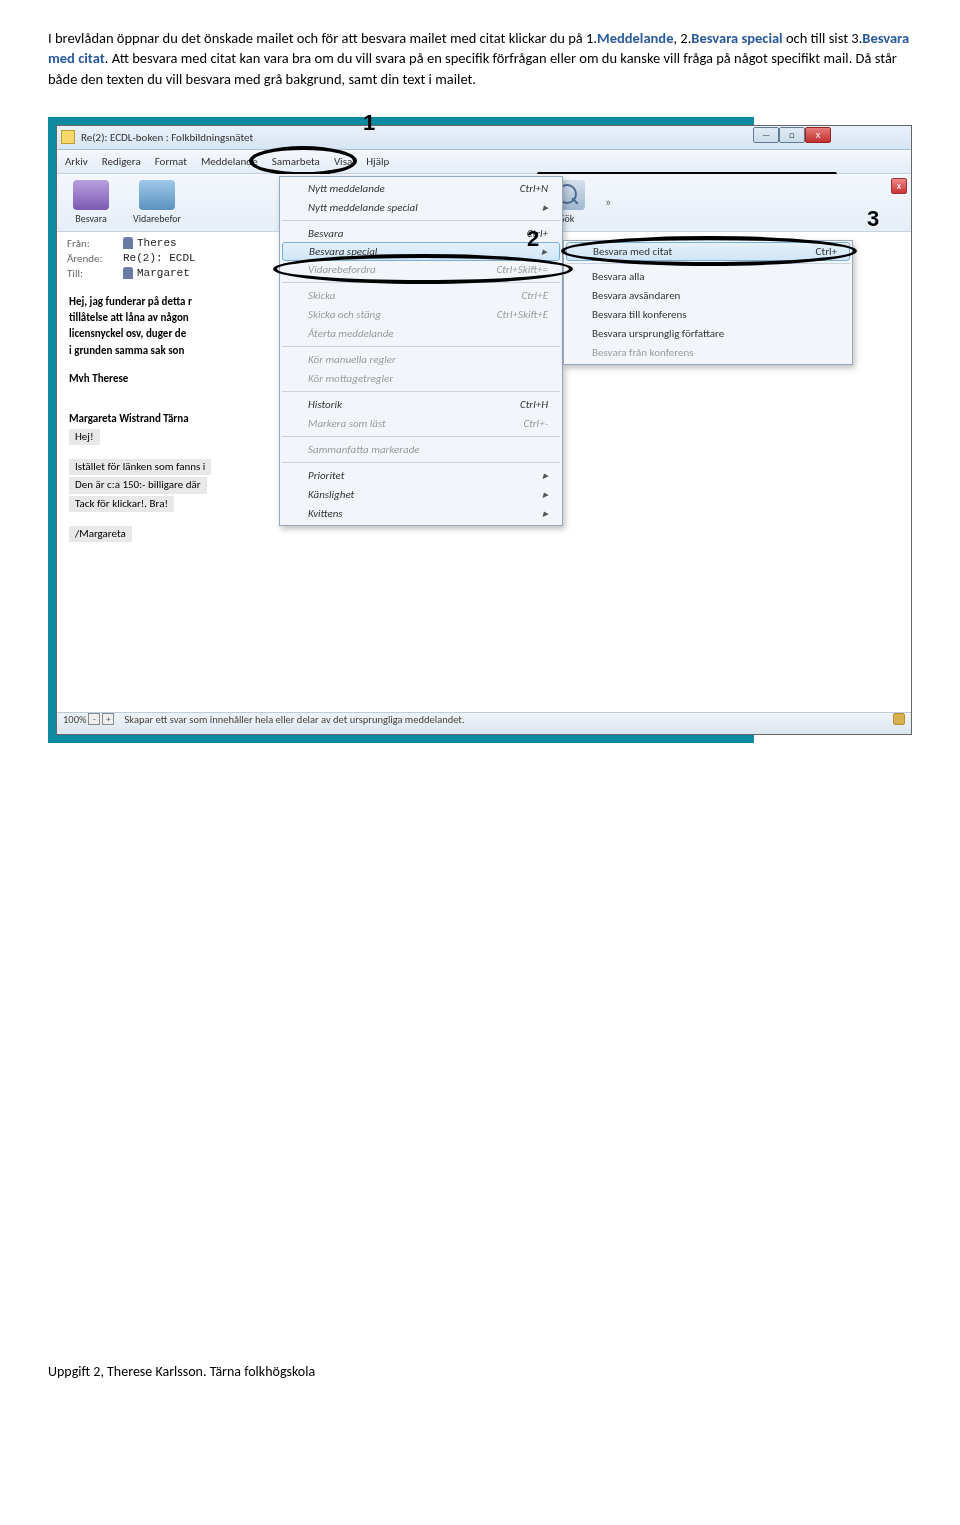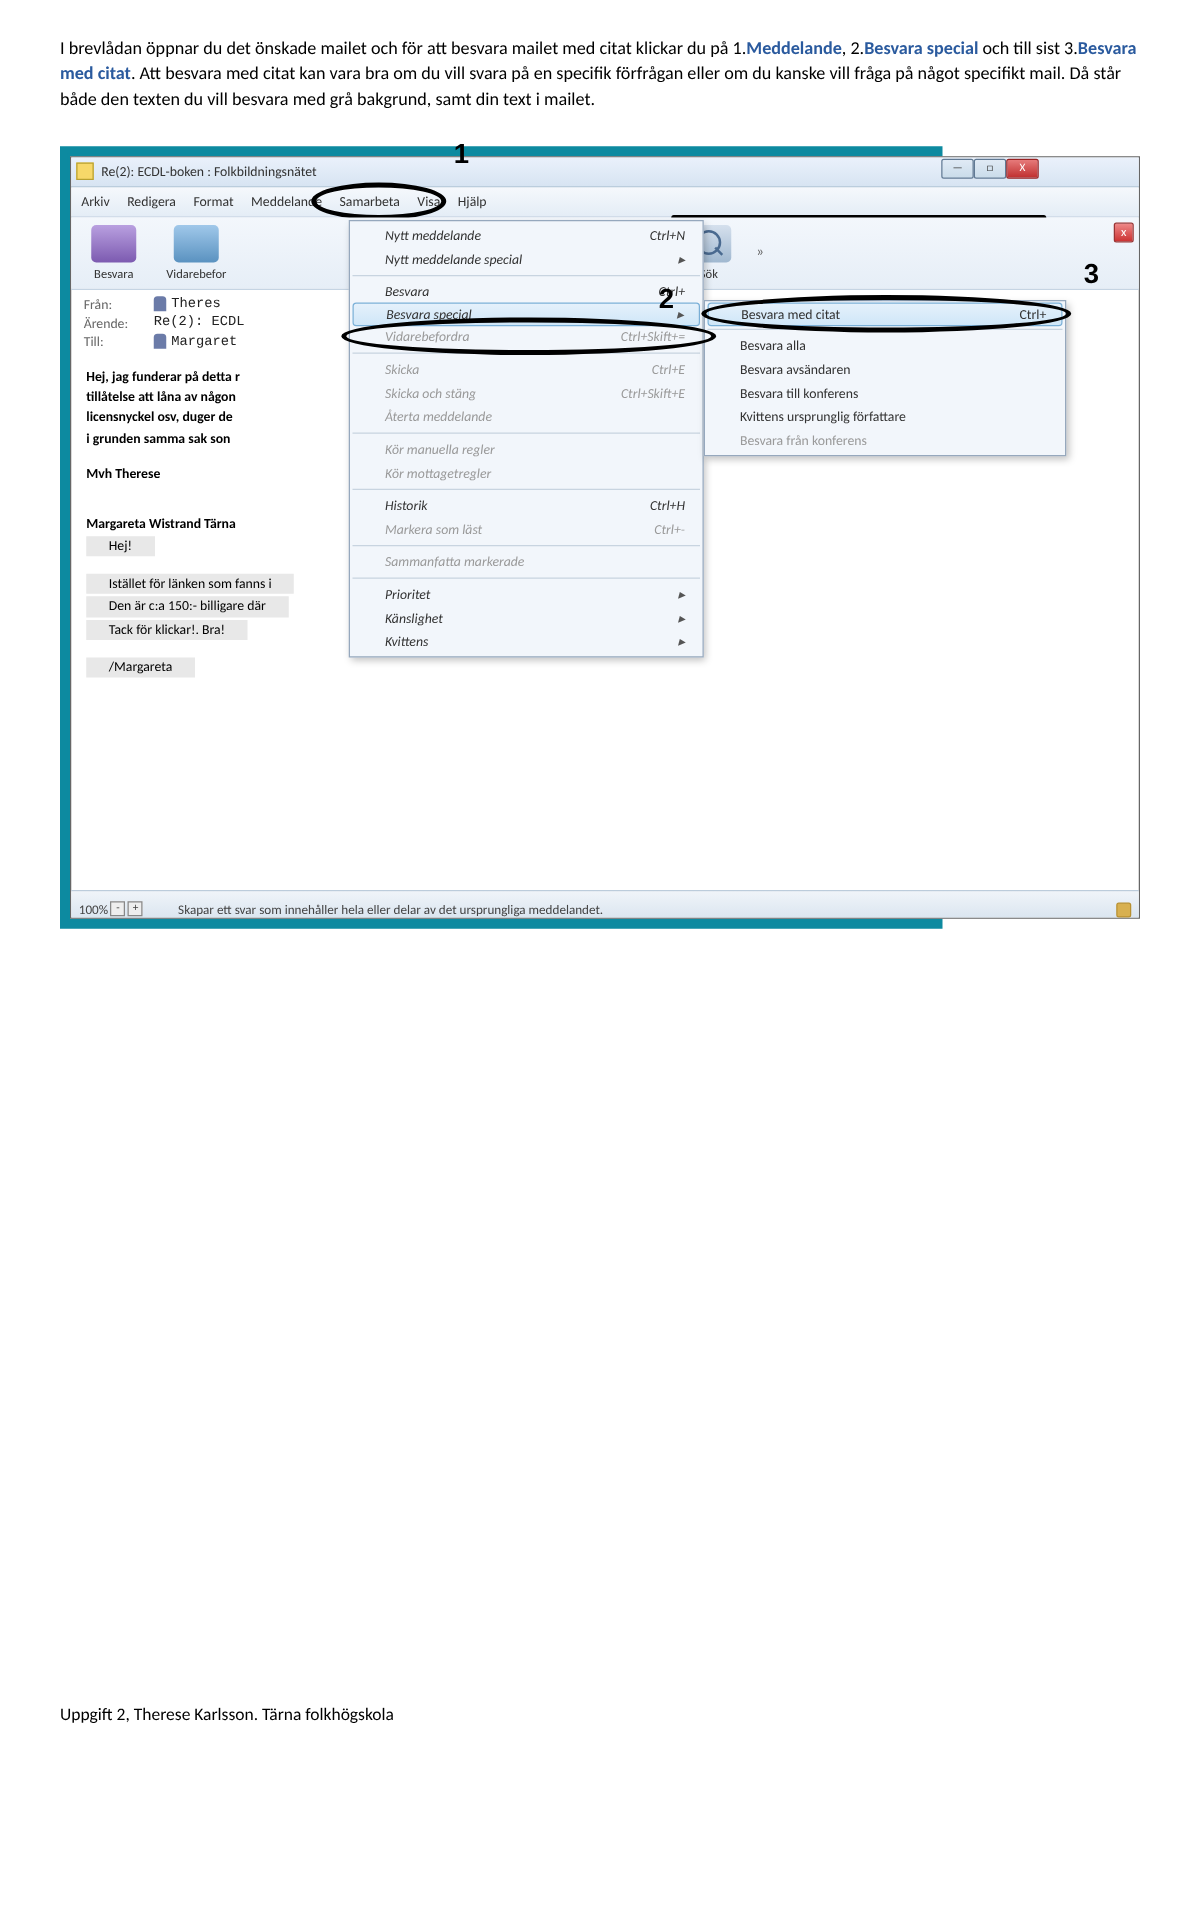--- a/index.html
+++ b/index.html
@@ -158,21 +158,21 @@
   .meta-val { color:#222;font-family:Liberation Mono, monospace; }
   .user-icon { display:inline-block; width:10px; height:12px; background:#6b7ba8; border-radius:3px 3px 0 0; margin-right:4px; vertical-align:middle;}
 
   .body-pane {
     padding: 10px 12px;
     font-size: 11px;
   }
   .body-pane .bold { font-weight: bold; }
   .body-pane p { margin: 0 0 2px 0; line-height:1.3; }
   .body-pane .gap { height:12px; }
-  .quote-line { background:#e8e8e8; display:inline-block; padding:1px 18px; }
+  .quote-line { background:#e8e8e8; display:inline-block; padding:1px 6px; }
 
   .dropdown {
     position: absolute;
     background: #f2f6fb;
     border: 1px solid #96a8bd;
     box-shadow: 2px 3px 6px rgba(0,0,0,.25);
     font-size: 11px;
     left: 222px;
     top: 50px;
     width: 284px;
@@ -236,24 +236,24 @@
     left:480px; top:46px;
     border-radius:2px;
   }
 
   .statusbar {
     position:absolute;
     bottom:0; left:0; right:0;
     height:22px;
     background: linear-gradient(#f0f4f9,#dbe6f0);
     border-top:1px solid #bcccdb;
-    display:flex; align-items:flex-end;
+    display:flex; align-items:flex-start;
     font-size:10.5px; color:#444;
     padding:0 6px;
-    gap:28px;
+    gap:10px;
   }
   .statusbar .zoom { display:flex; align-items:center; gap:2px;}
   .zoom-btn { width:12px;height:12px; border:1px solid #888; background:#eee; font-size:9px; text-align:center; line-height:10px;}
   .lock-icon { margin-left:auto; width:12px;height:12px; background:#d8b050; border-radius:2px; border:1px solid #b89030;}
 
   .footer {
     margin-top: 580px;
     font-size: 14px;
     padding: 0 48px 24px 48px;
   }
@@ -438,21 +438,21 @@
             </div>
             <div class="sub-item">
               <span>Besvara avsändaren</span>
               <span></span>
             </div>
             <div class="sub-item">
               <span>Besvara till konferens</span>
               <span></span>
             </div>
             <div class="sub-item">
-              <span>Kvittens ursprunglig författare</span>
+              <span>Besvara ursprunglig författare</span>
               <span></span>
             </div>
             <div class="sub-item dis">
               <span>Besvara från konferens</span>
               <span></span>
             </div>
           </div>
 
         <div class="ellipse2"></div>
         <div class="mark-label mark2">2</div>

